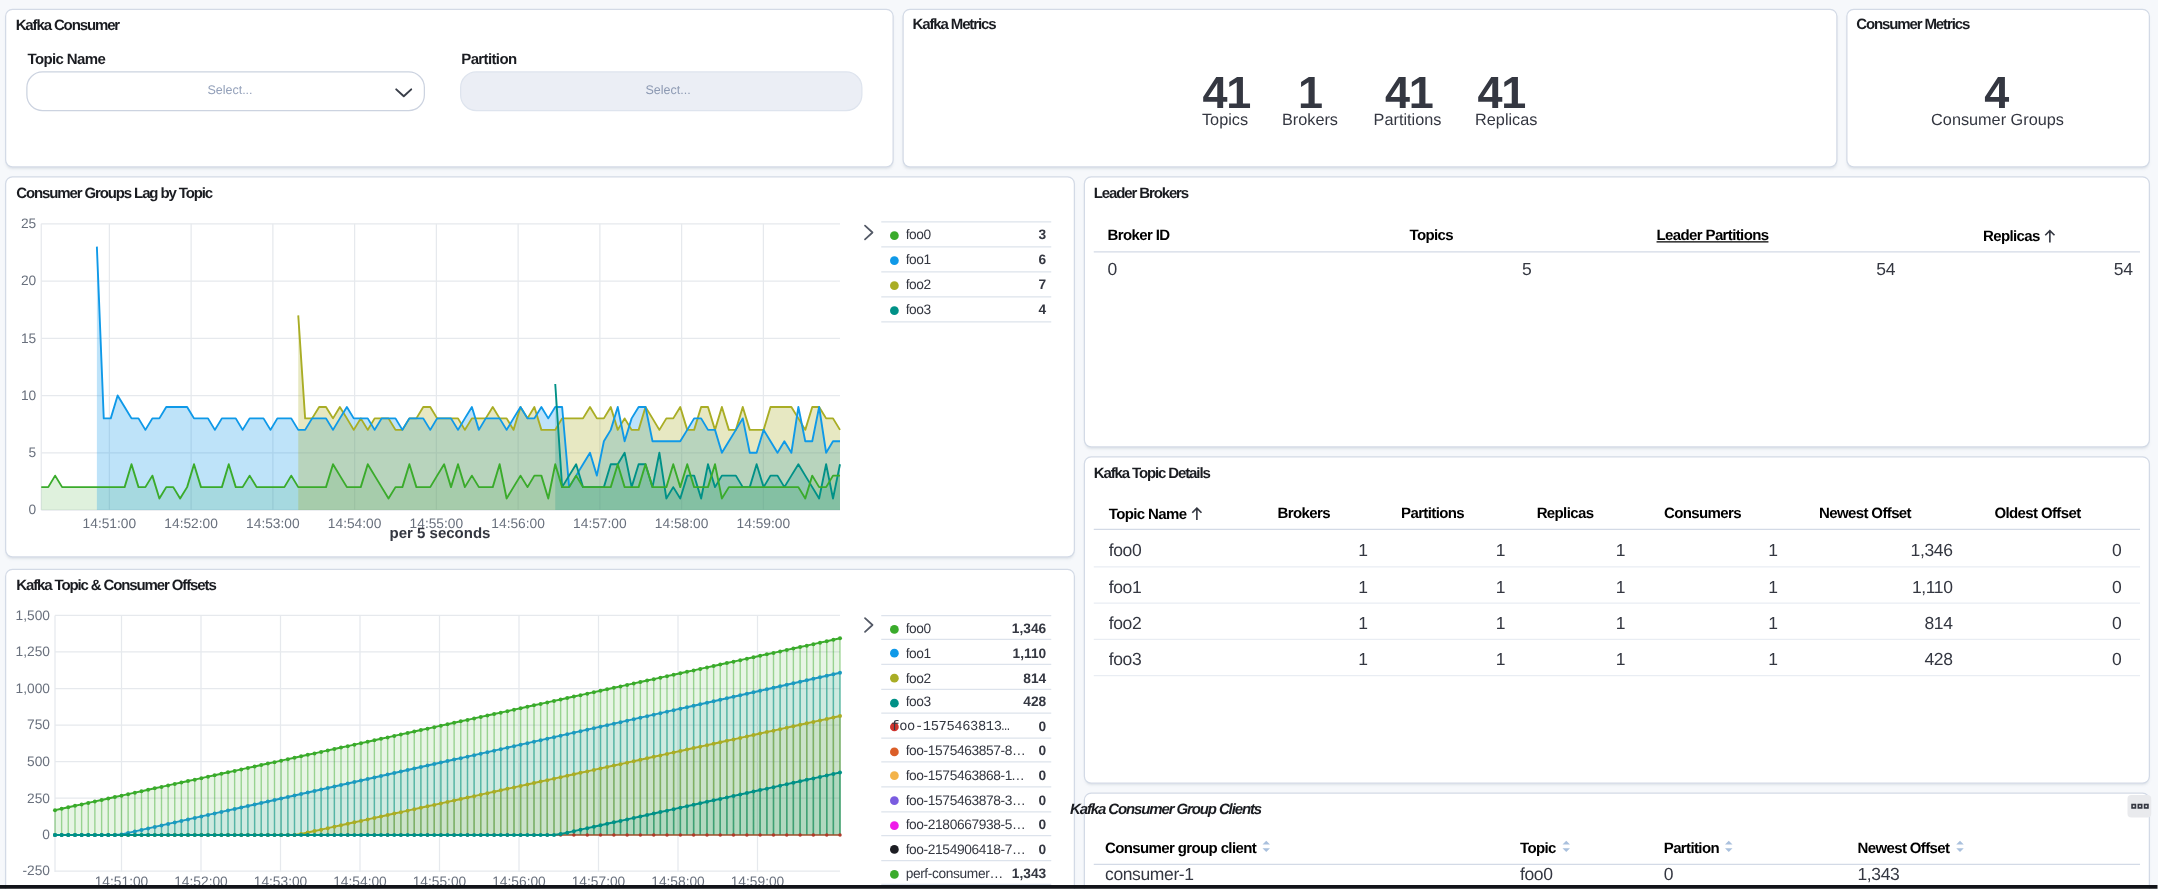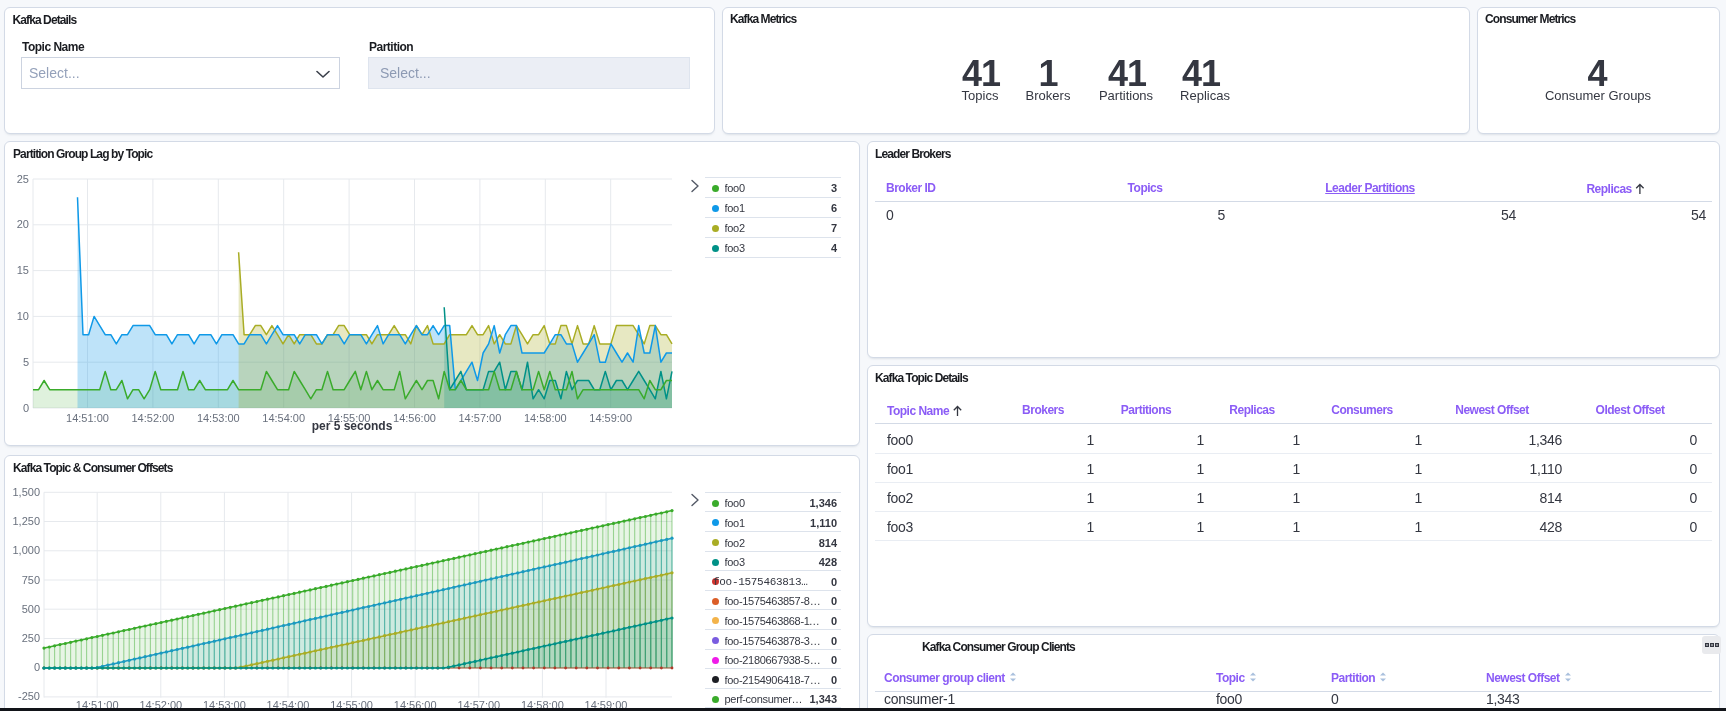--- a/index.html
+++ b/index.html
@@ -1,37 +1,37 @@
 <!DOCTYPE html>
 <html><head><meta charset="utf-8">
 <style>
 *{margin:0;padding:0;box-sizing:border-box;}
 html,body{width:1726px;height:711px;overflow:hidden;background:#f6f8fb;
 font-family:"Liberation Sans",sans-serif;-webkit-font-smoothing:antialiased;}
 .panel{position:absolute;background:#fff;border:1px solid #d3dae6;border-radius:6px;box-shadow:0 2px 2px -1px rgba(152,162,179,0.25);}
 .ptitle{position:absolute;font-size:12px;font-weight:bold;color:#1a1c21;letter-spacing:-0.9px;}
 .lbl{position:absolute;font-size:12px;font-weight:bold;color:#1a1c21;letter-spacing:-0.5px;}
-.sel{position:absolute;height:32px;border-radius:0;font-size:14px;line-height:30px;padding-left:7px;color:#94a1ba;}
+.sel{position:absolute;height:32px;border-radius:13px;font-size:10px;line-height:30px;padding-left:7px;color:#94a1ba;text-align:center;}
 .metricnum{position:absolute;font-size:36px;font-weight:bold;color:#343741;transform:translateX(-50%);line-height:1;letter-spacing:-1px;}
 .metriclab{position:absolute;font-size:13px;color:#343741;transform:translateX(-50%);line-height:1;white-space:nowrap;}
-.th{position:absolute;font-size:12px;font-weight:bold;color:#8b5cf6;white-space:nowrap;letter-spacing:-0.5px;}
+.th{position:absolute;font-size:12px;font-weight:bold;color:#000000;white-space:nowrap;letter-spacing:-0.5px;}
 .td{position:absolute;font-size:14px;color:#343741;white-space:nowrap;letter-spacing:-0.3px;}
 .hr{position:absolute;height:1px;background:#d3dae6;}
 .hrl{position:absolute;height:1px;background:#e9edf3;}
 .lrow{position:absolute;border-top:1px solid #dde3ec;}
 .ldot{position:absolute;width:7px;height:7px;border-radius:50%;top:7px;}
 .llab{position:absolute;font-size:11px;color:#343741;top:4.5px;line-height:12px;white-space:nowrap;overflow:hidden;text-overflow:ellipsis;letter-spacing:-0.3px;}
 .lval{position:absolute;font-size:11px;font-weight:bold;color:#343741;top:4.5px;line-height:12px;}
 .lline{position:absolute;height:1px;background:#dde3ec;}
 svg{position:absolute;left:0;top:0;}
 </style></head>
 <body>
 
 <div class="panel" style="left:4px;top:7px;width:711px;height:127px;"></div>
-<div class="ptitle" style="left:12.5px;top:12.5px;">Kafka Details</div>
+<div class="ptitle" style="left:12.5px;top:12.5px;">Kafka Consumer</div>
 <div class="lbl" style="left:22px;top:40px;">Topic Name</div>
 <div class="sel" style="left:21px;top:57px;width:319px;background:#fff;border:1px solid #ccd3e0;">Select...</div>
 <svg width="16" height="16" style="left:314px;top:66px;">
     <path d="M3 5.5 L9 11 L15 5.5" fill="none" stroke="#3a3f4a" stroke-width="1.6" stroke-linecap="round" stroke-linejoin="round"></path>
   </svg>
 <div class="lbl" style="left:369px;top:40px;">Partition</div>
 <div class="sel" style="left:368px;top:57px;width:322px;background:#ebeef5;border:1px solid #dee4ee;color:#8d9ab3;padding-left:11px;">Select...</div>
 
 <div class="panel" style="left:722px;top:7px;width:748px;height:127px;"></div>
 <div class="ptitle" style="left:730px;top:12px;">Kafka Metrics</div>
@@ -43,21 +43,21 @@
 <div class="metriclab" style="left:1126px;top:89px;">Partitions</div>
 <div class="metricnum" style="left:1201px;top:56px;">41</div>
 <div class="metriclab" style="left:1205px;top:89px;">Replicas</div>
 
 <div class="panel" style="left:1477px;top:7px;width:243px;height:127px;"></div>
 <div class="ptitle" style="left:1485px;top:12px;">Consumer Metrics</div>
 <div class="metricnum" style="left:1597px;top:56px;">4</div>
 <div class="metriclab" style="left:1598px;top:89px;">Consumer Groups</div>
 
 <div class="panel" style="left:4px;top:141px;width:856px;height:305px;"></div>
-<div class="ptitle" style="left:13px;top:147px;">Partition Group Lag by Topic</div>
+<div class="ptitle" style="left:13px;top:147px;">Consumer Groups Lag by Topic</div>
 <svg width="900" height="440" style="left:0;top:0;" font-family="Liberation Sans,sans-serif">
 <line x1="33" y1="179" x2="672" y2="179" stroke="#e6e9ed" stroke-width="1"></line>
 <line x1="33" y1="224.8" x2="672" y2="224.8" stroke="#e6e9ed" stroke-width="1"></line>
 <line x1="33" y1="270.6" x2="672" y2="270.6" stroke="#e6e9ed" stroke-width="1"></line>
 <line x1="33" y1="316.4" x2="672" y2="316.4" stroke="#e6e9ed" stroke-width="1"></line>
 <line x1="33" y1="362.2" x2="672" y2="362.2" stroke="#e6e9ed" stroke-width="1"></line>
 <line x1="33" y1="408" x2="672" y2="408" stroke="#e6e9ed" stroke-width="1"></line>
 <line x1="33" y1="179" x2="33" y2="408" stroke="#e6e9ed" stroke-width="1"></line>
 <line x1="87.5" y1="179" x2="87.5" y2="408" stroke="#e6e9ed" stroke-width="1"></line>
 <line x1="152.9" y1="179" x2="152.9" y2="408" stroke="#e6e9ed" stroke-width="1"></line>
@@ -819,21 +819,21 @@
 <div class="td" style="left:887px;top:519px;">foo3</div>
 <div class="td" style="right:632px;top:519px;">1</div>
 <div class="td" style="right:522px;top:519px;">1</div>
 <div class="td" style="right:426px;top:519px;">1</div>
 <div class="td" style="right:304px;top:519px;">1</div>
 <div class="td" style="right:164px;top:519px;">428</div>
 <div class="td" style="right:29px;top:519px;">0</div>
 <div class="hrl" style="left:875px;top:539.5px;width:837px;"></div>
 
 <div class="panel" style="left:867px;top:634px;width:853px;height:120px;"></div>
-<div class="ptitle" style="left:922px;top:640px;">Kafka Consumer Group Clients</div>
+<div class="ptitle" style="left:856px;top:640px;font-style:italic;">Kafka Consumer Group Clients</div>
 <div style="position:absolute;left:1702px;top:636px;width:19px;height:18px;background:#e9eaed;border-radius:3px;"></div>
 <svg width="20" height="18" style="left:1702px;top:636px;">
     <g fill="#343741">
       <rect x="3" y="7" width="4" height="4"></rect>
       <rect x="8" y="7" width="4" height="4"></rect>
       <rect x="13" y="7" width="4" height="4"></rect>
     </g>
     <g fill="#e9eaed">
       <rect x="4.3" y="8.3" width="1.4" height="1.4"></rect>
       <rect x="9.3" y="8.3" width="1.4" height="1.4"></rect>

